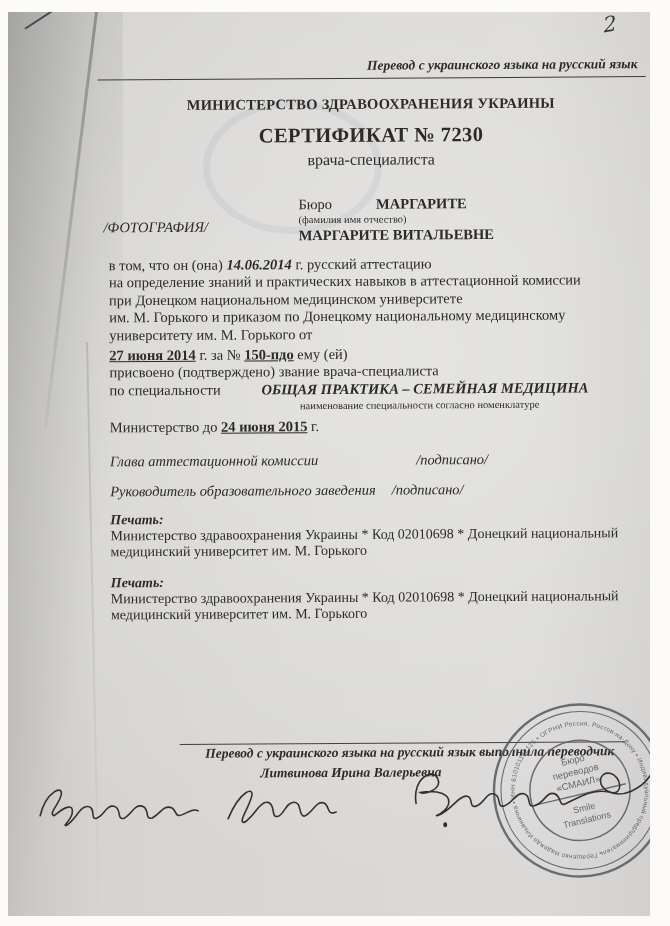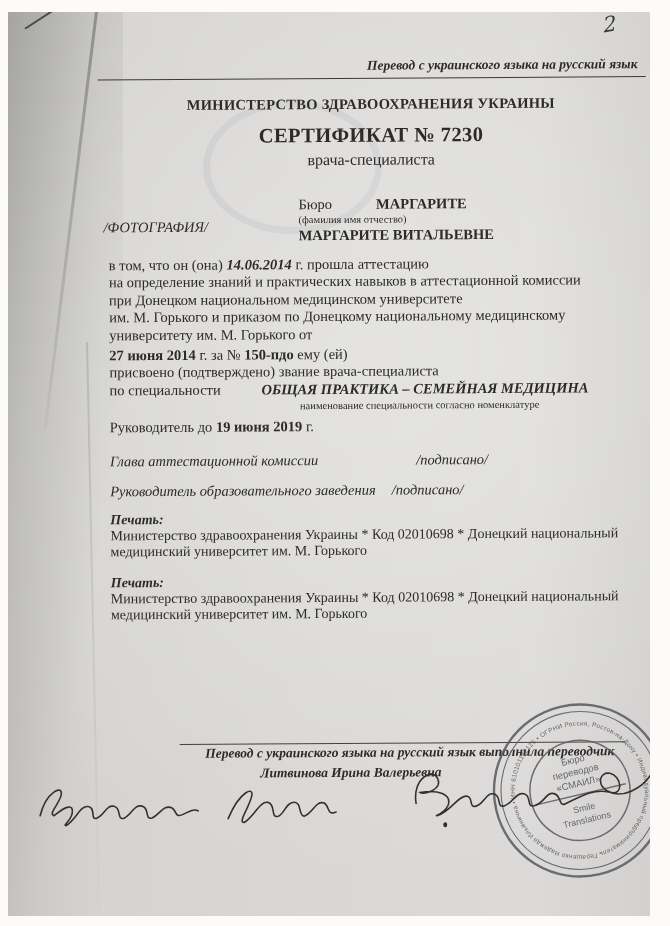--- a/index.html
+++ b/index.html
@@ -44,21 +44,21 @@
 
   .photo{left:97px;top:186px;font-style:italic;font-size:14.5px;margin-top:20px;}
   .issued-block{left:292px;top:184px;font-size:14.5px;line-height:16px;}
   .issued-block .surname{font-weight:bold;margin-left:44px;}
   .issued-block .caption{font-size:10.5px;line-height:13px;margin-top:1px;}
   .issued-block .given{font-weight:bold;margin-top:1px;}
 
   .body-par{left:102px;right:30px;font-size:14.5px;line-height:17.4px;}
   .p1{top:244px;}
   .p2{top:334px;}
-  .bold{font-weight:bold;}
+  .bold{font-weight:bold;text-decoration:underline;}
   .bi{font-weight:bold;font-style:italic;}
   .spec-label{display:inline-block;width:152px;}
   .spec-caption{font-size:10.5px;line-height:15px;margin-left:155px;width:310px;text-align:center;}
   .valid-line{left:102px;top:406px;font-size:14.5px;}
 
   .sig-row{left:102px;right:30px;font-style:italic;font-size:14.5px;}
   .sig-row .lbl{display:inline-block;}
   .chair-row{top:440px;}
   .chair-row .signed{margin-left:98px;}
   .head-row{top:470px;}
@@ -113,35 +113,35 @@
 
       <div class="layer photo">/ФОТОГРАФИЯ/</div>
 
       <div class="layer issued-block">
         <div><span>Бюро</span><span class="surname">МАРГАРИТЕ</span></div>
         <div class="caption">(фамилия имя отчество)</div>
         <div class="given">МАРГАРИТЕ ВИТАЛЬЕВНЕ</div>
       </div>
 
       <div class="layer body-par p1">
-        <div><span>в том, что он (она) </span><span class="bi">14.06.2014</span><span> г. прошла аттестацию</span></div>
+        <div><span>в том, что он (она) </span><span class="bi">14.06.2014</span><span> г. русский аттестацию</span></div>
         <div>на определение знаний и практических навыков в аттестационной комиссии</div>
         <div>при Донецком национальном медицинском университете</div>
         <div>им. М. Горького и приказом по Донецкому национальному медицинскому</div>
         <div>университету им. М. Горького от</div>
       </div>
 
       <div class="layer body-par p2">
         <div><span class="bold">27 июня 2014</span><span> г. за № </span><span class="bold">150-пдо</span><span> ему (ей)</span></div>
         <div>присвоено (подтверждено) звание врача-специалиста</div>
         <div><span class="spec-label">по специальности</span><span class="bi">ОБЩАЯ ПРАКТИКА – СЕМЕЙНАЯ МЕДИЦИНА</span></div>
         <div class="spec-caption">наименование специальности согласно номенклатуре</div>
       </div>
 
-      <div class="layer valid-line"><span>Руководитель до </span><span class="bold">19 июня 2019</span><span> г.</span></div>
+      <div class="layer valid-line"><span>Министерство до </span><span class="bold">24 июня 2015</span><span> г.</span></div>
 
       <div class="layer sig-row chair-row"><span class="lbl">Глава аттестационной комиссии</span><span class="signed">/подписано/</span></div>
       <div class="layer sig-row head-row"><span class="lbl">Руководитель образовательного заведения</span><span class="signed">/подписано/</span></div>
 
       <div class="layer seal-block seal-1">
         <div class="seal-label">Печать:</div>
         <div>Министерство здравоохранения Украины * Код 02010698 * Донецкий национальный</div>
         <div>медицинский университет им. М. Горького</div>
       </div>
       <div class="layer seal-block seal-2">

